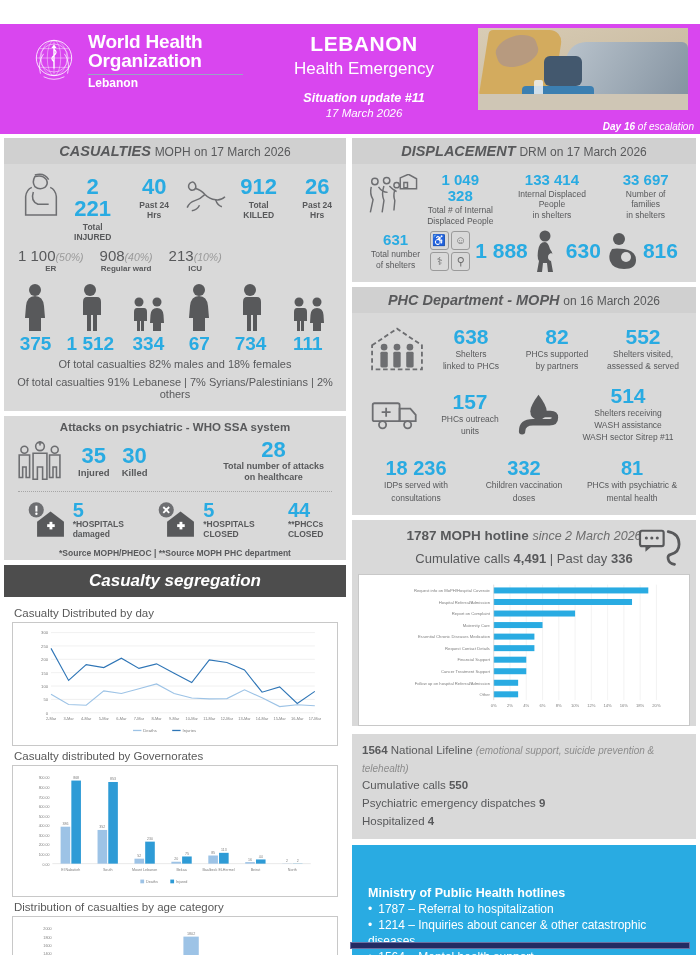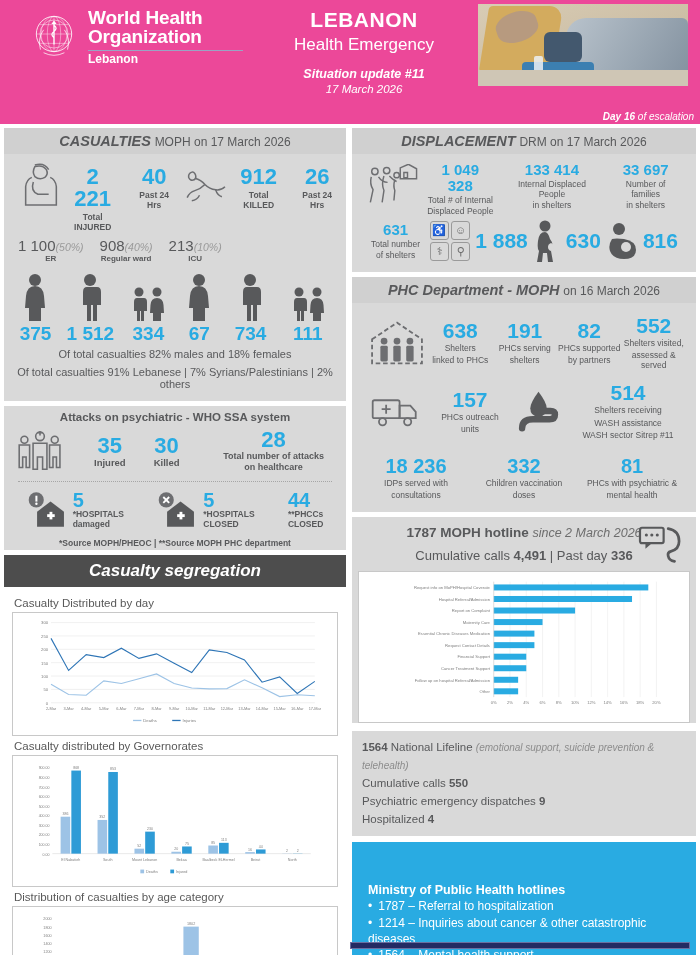--- a/index.html
+++ b/index.html
@@ -3,21 +3,21 @@
 <meta charset="utf-8">
 <style>
   * { box-sizing: border-box; margin:0; padding:0; }
   body {
     width:700px; height:955px; background:#ffffff;
     font-family:"Liberation Sans", sans-serif; color:#58595b;
     overflow:hidden; position:relative;
   }
 
   
-  .header { height:124px; background:#ec4899; position:relative; display:flex; }
+  .header { height:110px; background:#d946ef; position:relative; display:flex;margin-top:24px; }
   .logo-wrap { width:250px; display:flex; align-items:flex-start; padding:8px 0 0 28px; gap:8px; }
   .who-emblem { width:52px; height:52px; flex:none; }
   .logo-text { color:#fff; line-height:1.02; }
   .logo-text .l1 { font-size:19px; font-weight:bold; letter-spacing:-.2px; }
   .logo-text .l2 { font-size:19px; font-weight:bold; letter-spacing:-.2px; }
   .logo-rule { border-top:1px solid #9aa3c4; margin:3px 0 2px 0; width:155px; }
   .logo-text .l3 { font-size:12px; font-weight:bold; }
   .title-block { flex:1; text-align:center; color:#fff; padding-top:8px; }
   .title-block .t1 { font-size:21px; font-weight:bold; letter-spacing:.5px; }
   .title-block .t2 { font-size:17px; font-weight:400; margin-top:3px; }
@@ -67,21 +67,21 @@
   .pgroup { text-align:center; }
   .pgroup .pv { font-size:19px; font-weight:bold; color:#29ABE2; margin-top:2px; }
   .pico { height:50px; display:flex; align-items:flex-end; justify-content:center; gap:2px; }
 
   .note { text-align:center; font-size:11px; padding:3px 0; }
 
   
   .att-title { text-align:center; font-size:11.5px; font-weight:bold; padding:5px 0 2px; }
   .att-row1 { display:flex; align-items:center; padding:4px 4px 2px 10px; }
   .att-row1 .icon3 { width:52px; height:44px; flex:none; }
-  .att-n { text-align:center; margin-left:28px; }
+  .att-n { text-align:center; margin-left:12px; }
   .att-n .v { font-size:22px; font-weight:bold; color:#29ABE2; line-height:1; }
   .att-n .l { font-size:9.5px; font-weight:bold; }
   .att-total { margin-left:auto; text-align:center; padding-right:18px; }
   .att-total .v { font-size:22px; font-weight:bold; color:#29ABE2; line-height:1; }
   .att-total .l { font-size:9px; font-weight:bold; line-height:1.2; }
   .dotted { border-top:1.5px dotted #a6a6a6; margin:6px 14px; }
   .att-row2 { display:flex; align-items:center; justify-content:space-around; padding:2px 6px; }
   .hosp-item { display:flex; align-items:center; gap:4px; }
   .hosp-icon { width:42px; height:38px; position:relative; flex:none; }
   .hosp-txt .v { font-size:20px; font-weight:bold; color:#29ABE2; line-height:1; }
@@ -643,25 +643,20 @@
             <circle cx="47" cy="24" r="3.6"></circle>
                 <rect x="43" y="29" width="8" height="17" rx="1.6"></rect>
           </g>
         </svg>
         <div class="phc-n">
           <div class="v">638</div>
           <div class="l">Shelters</div>
           <div class="l">linked to PHCs</div>
         </div>
         <div class="phc-n">
-          <div class="v">191</div>
-          <div class="l">PHCs serving</div>
-          <div class="l">shelters</div>
-        </div>
-        <div class="phc-n">
           <div class="v">82</div>
           <div class="l">PHCs supported</div>
           <div class="l">by partners</div>
         </div>
         <div class="phc-n">
           <div class="v">552</div>
           <div class="l">Shelters visited,</div>
           <div class="l">assessed &amp; served</div>
         </div>
       </div>

